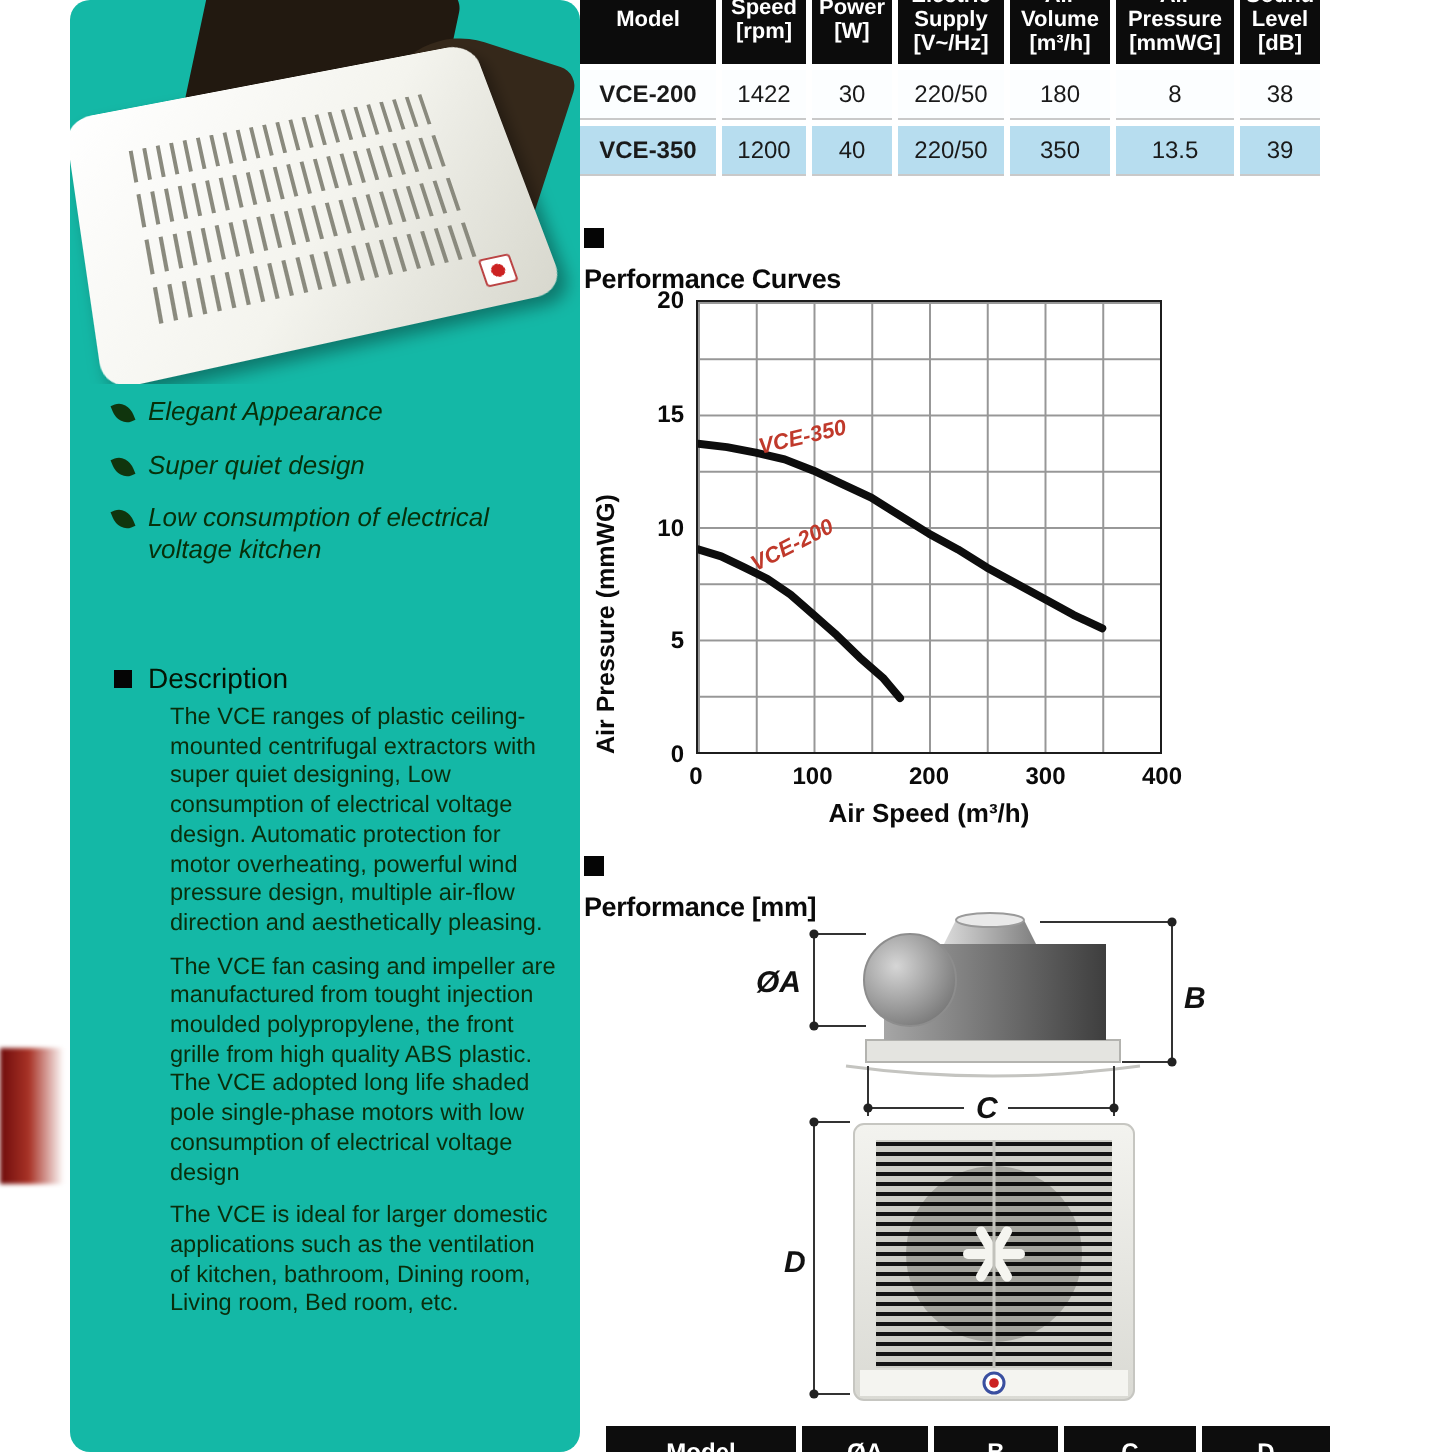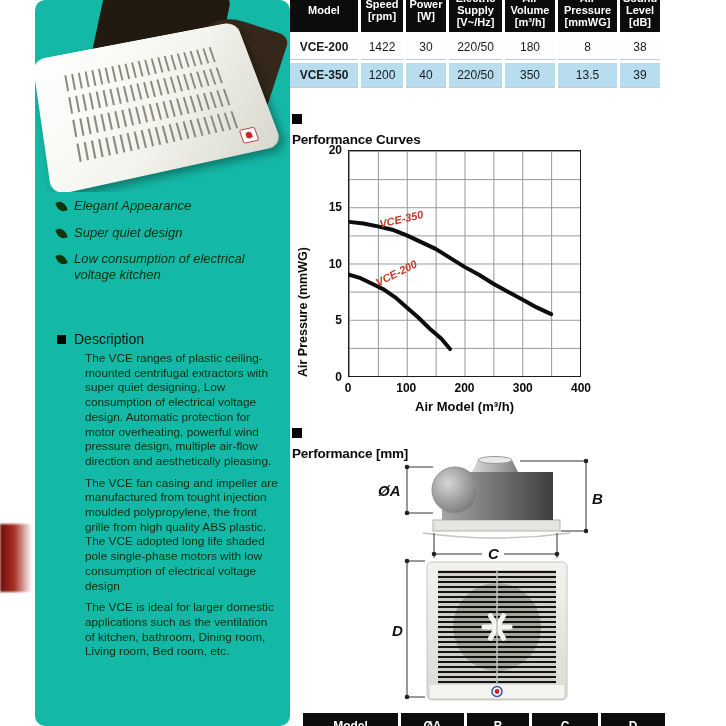--- a/index.html
+++ b/index.html
@@ -216,21 +216,21 @@
       <div class="curve-label" id="curve-label-0">VCE-350</div>
       <div class="curve-label" id="curve-label-1">VCE-200</div>
     </div>
     <div class="xticks">
         <span style="left: 0%;">0</span>
         <span style="left: 25%;">100</span>
         <span style="left: 50%;">200</span>
         <span style="left: 75%;">300</span>
         <span style="left: 100%;">400</span>
       </div>
-    <div class="xlabel">Air Model (m³/h)</div>
+    <div class="xlabel">Air Speed (m³/h)</div>
   </div>
 
   <div class="section-title" id="dims-title">
     <div class="sq"></div>
     <span>Performance [mm]</span>
   </div>
 
   <svg class="sideview" viewBox="0 0 300 120">
     <defs>
       <linearGradient id="gBody" x1="0" y1="0" x2="1" y2="0">

